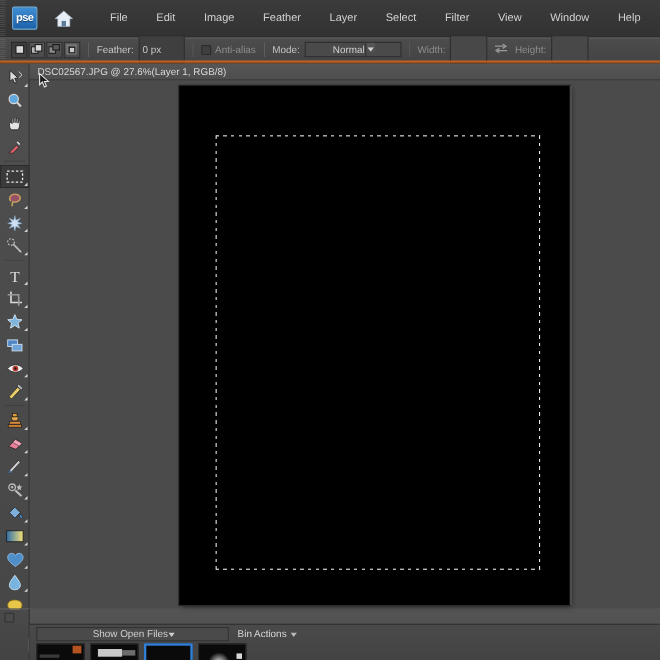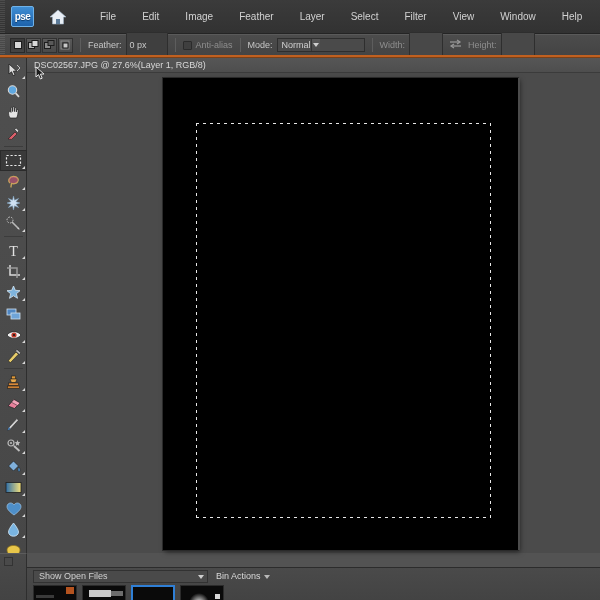--- a/index.html
+++ b/index.html
@@ -62,21 +62,21 @@
     height: 26px; background: #3f3f3f; border: 1px solid #2e2e2e;
     border-radius: 1px; color: #c9c9c9; font-size: 9px;
     padding: 0 3px; display: flex; align-items: center;
   }
   .checkbox {
     width: 9px; height: 9px; background: #3f3f3f;
     border: 1px solid #2b2b2b; border-radius: 1px; margin-right: 4px;
   }
   .dropdown {
     height: 14px; background: #4a4a4a; border: 1px solid #2e2e2e;
-    display: flex; align-items: center; justify-content: flex-start;
+    display: flex; align-items: center; justify-content: center;
     padding: 0 2px 0 4px; color: #d0d0d0; font-size: 9px;
   }
   .dd-arrow { width: 9px; height: 12px; background: linear-gradient(#585858,#494949);
       border-left: 1px solid #343434; display:flex; align-items:center; justify-content:center; }
 
   
   .orange-rule {
     position: absolute; left: 0; top: 55px; width: 600px; height: 2px;
     background: #c06020;
   }
@@ -181,21 +181,21 @@
   .photobin {
     position: absolute; left: 27px; top: 567px; width: 573px; height: 33px;
     background: linear-gradient(#4a4a4a,#434343);
     border-top: 1px solid #2c2c2c;
   }
   .bin-header { height: 16px; display: flex; align-items: center; gap: 8px;
       padding: 0 6px; }
   .bin-dd {
     width: 175px; height: 13px; background: #4a4a4a;
     border: 1px solid #323232; display: flex; align-items: center;
-    justify-content: space-between; padding: 0 3px 0 5px;
+    justify-content: center; padding: 0 3px 0 5px;
     font-size: 9px; color: #d0d0d0;
   }
   .bin-actions { font-size: 9px; color: #d8d8d8; display: flex;
       align-items: center; gap: 3px; }
   .bin-strip { display: flex; gap: 5px; padding: 1px 0 0 6px; }
   .thumb {
     width: 44px; height: 17px; background: #0a0a0a;
     border: 1px solid #2b2b2b; position: relative; overflow: hidden;
   }
   .thumb.sel { outline: 2px solid #2f7fd6; outline-offset: -2px;

